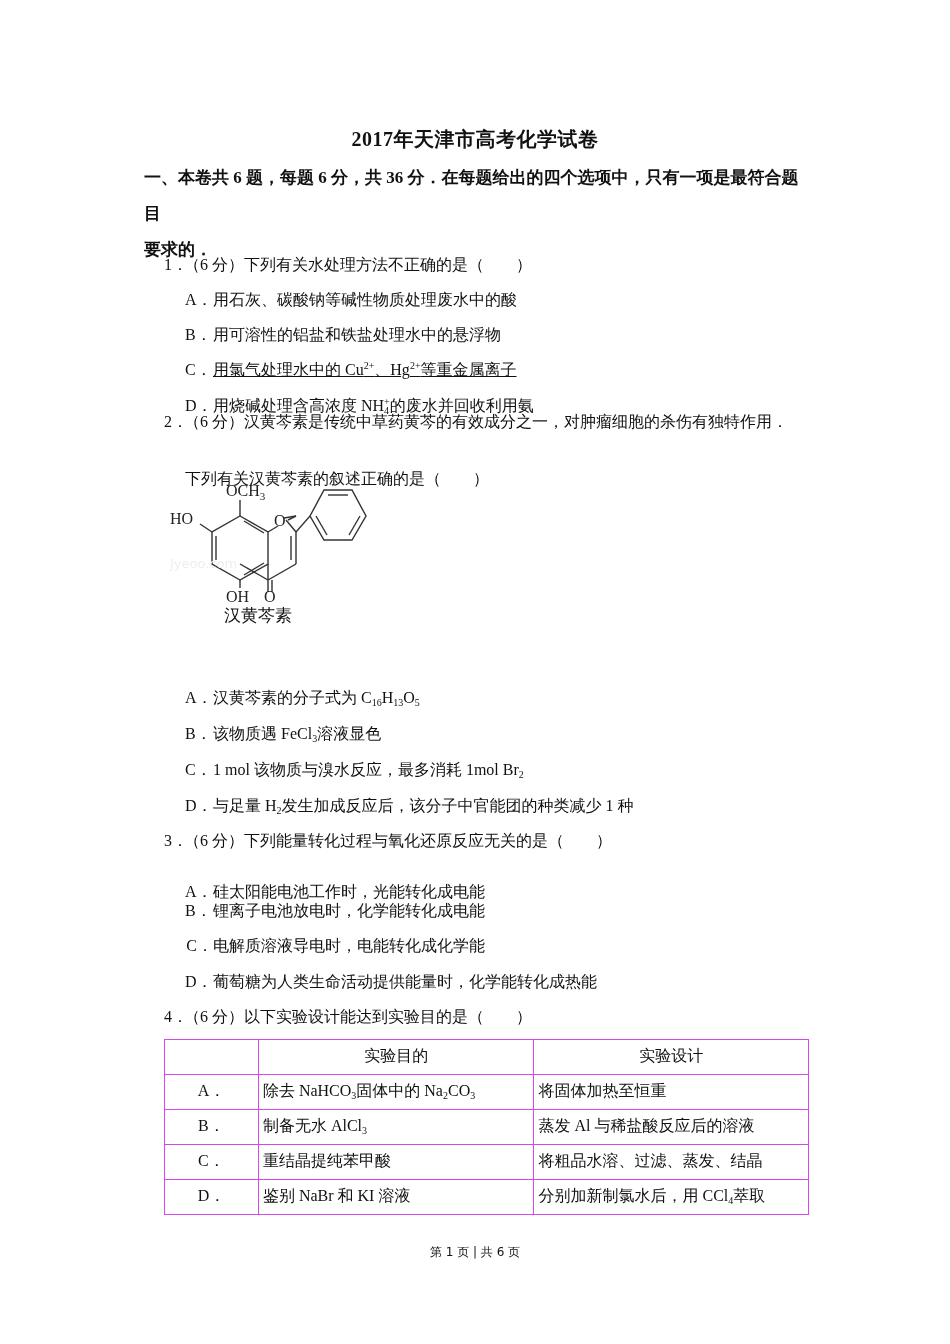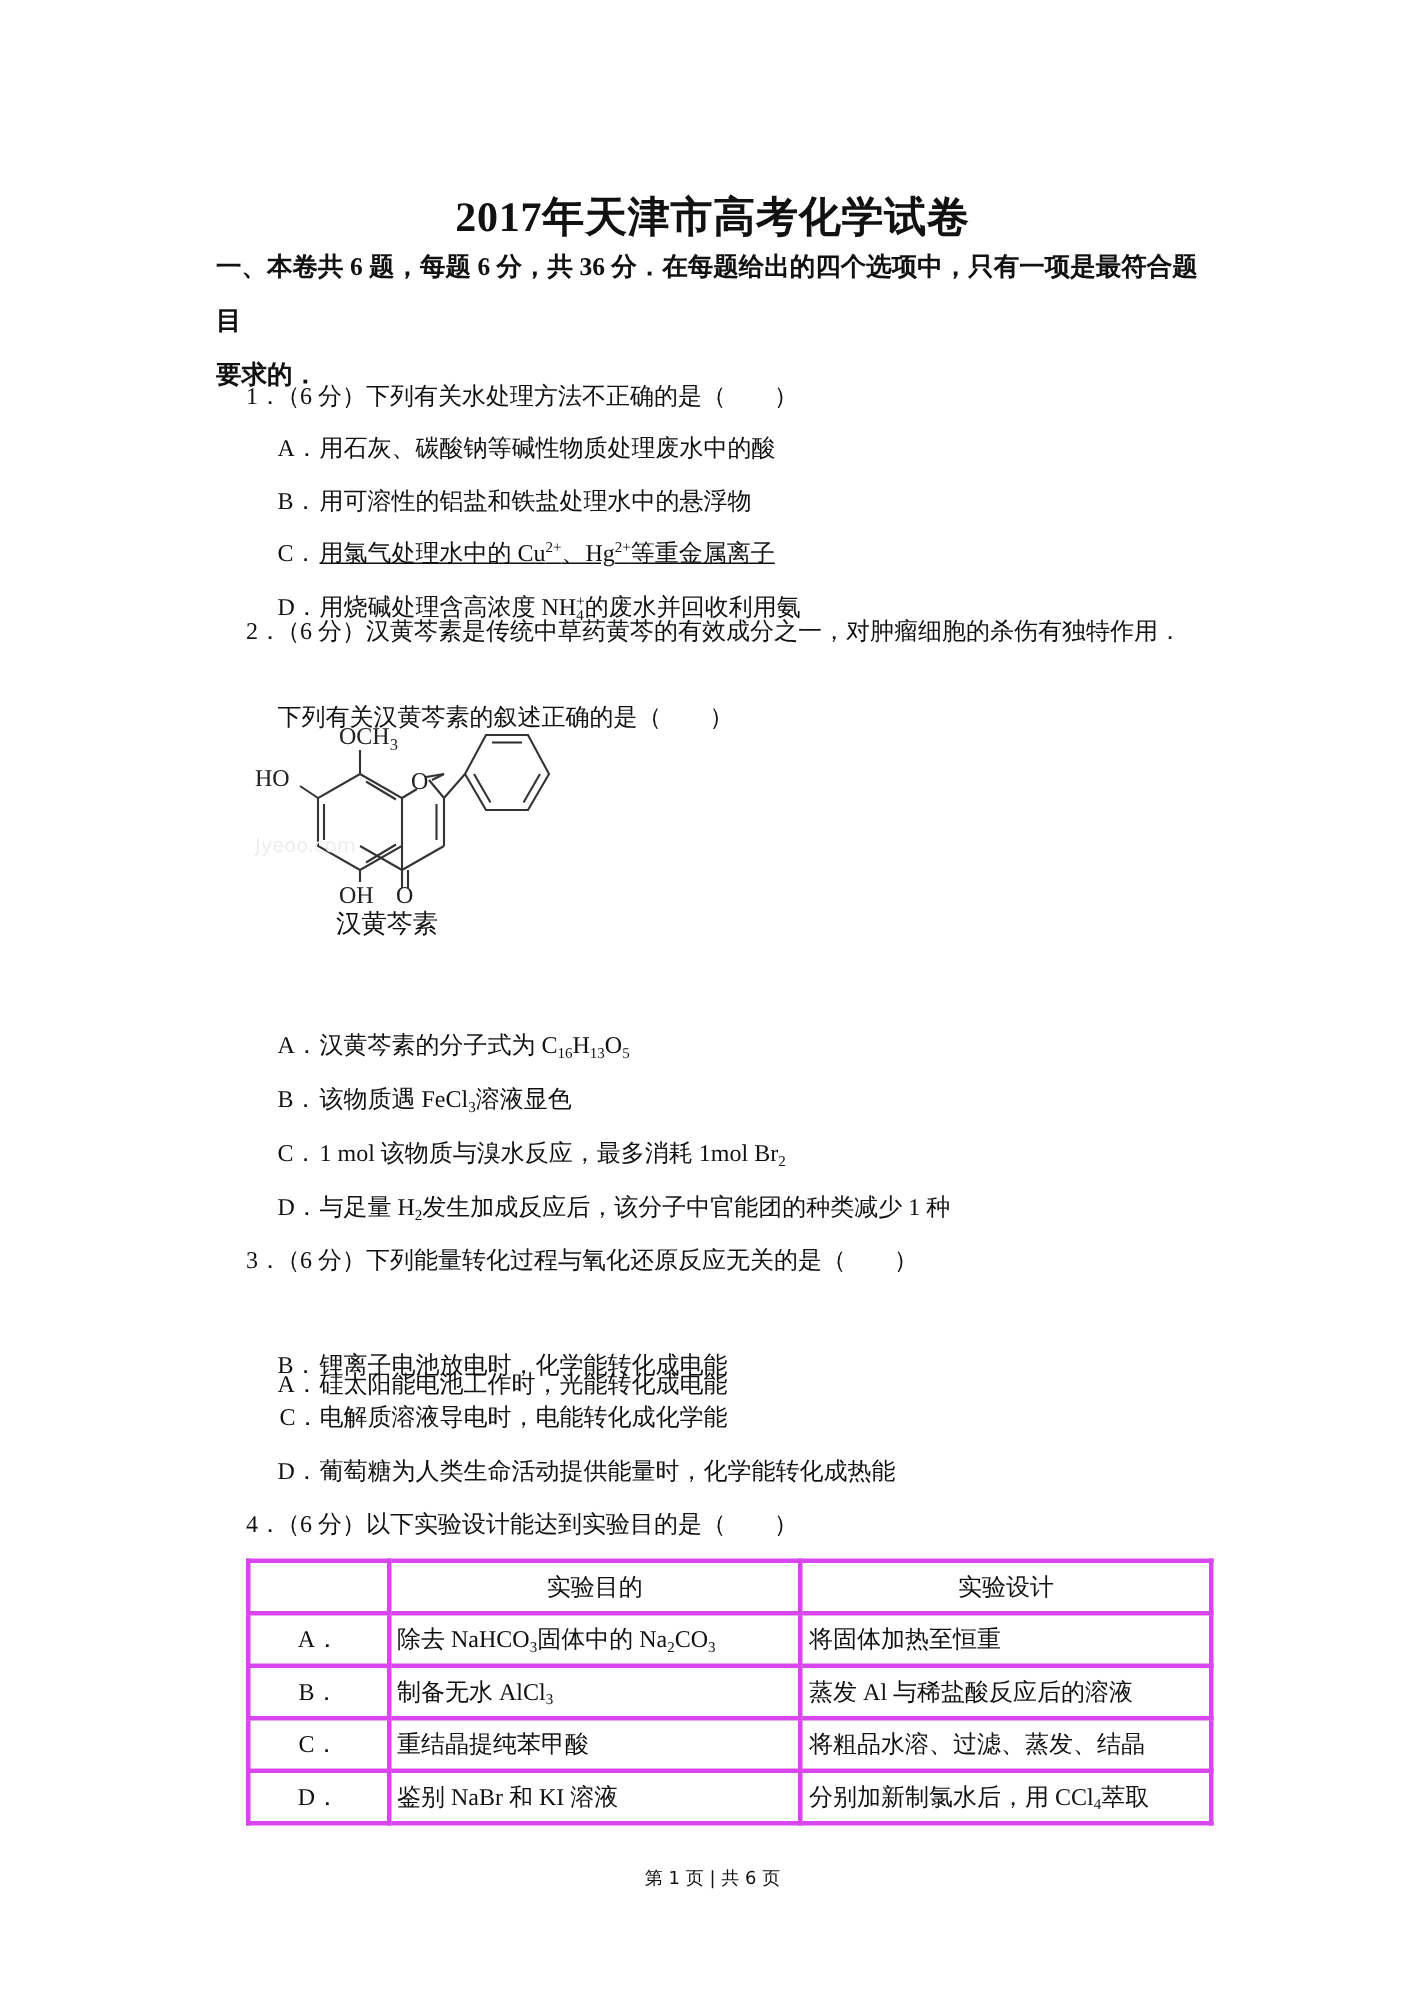--- a/index.html
+++ b/index.html
@@ -1,35 +1,35 @@
 <!DOCTYPE html>
 <html><head>
 <meta charset="utf-8">
 <style>
   html, body { margin: 0; padding: 0; background: #ffffff; }
   body { width: 950px; height: 1344px; position: relative; overflow: hidden;
          font-family: "Liberation Serif", "DejaVu Serif", serif; color: #111; }
   .page { position: absolute; left: 0; top: 0; width: 950px; height: 1344px; }
   .title { position: absolute; left: 0; width: 950px; top: 126px; text-align: center;
-           font-size: 28px; font-weight: bold; letter-spacing: 0.5px; }
+           font-size: 20px; font-weight: bold; letter-spacing: 0.5px; }
   .section { position: absolute; left: 144px; width: 670px; font-size: 17px; font-weight: bold; line-height: 36px; }
   .line { position: absolute; font-size: 16px; white-space: nowrap; line-height: 20px; margin-left: 20px; }
   .q { left: 144px; }
   .opt { left: 165px; }
   .opt-label { display: inline-block; width: 28px; }
   .qnum { display: inline-block; width: 20px; }
   sub, sup { font-size: 10px; line-height: 0; }
   sup { vertical-align: 6px; }
   sub { vertical-align: -3px; }
   .figure { position: absolute; left: 160px; top: 476px; width: 220px; height: 160px; }
   .figure svg { position: absolute; left: 0; top: 0; }
   .fig-caption { position: absolute; left: 64px; top: 128px; font-size: 17px;
                  font-family: "DejaVu Sans", sans-serif; }
   table.exp { position: absolute; left: 164px; top: 1039px; width: 645px; border-collapse: collapse; font-size: 16px; }
-  table.exp td { border: 3px solid #d946ef; height: 35px; vertical-align: top; padding: 6px 4px 0 4px; box-sizing: border-box; }
+  table.exp td { border: 1px solid #d946ef; height: 35px; vertical-align: top; padding: 6px 4px 0 4px; box-sizing: border-box; }
   table.exp td.c0 { width: 94px; text-align: center; }
   table.exp td.c1 { width: 276px; }
   table.exp td.c2 { width: 275px; }
   table.exp tr.head td { text-align: center; }
   .footer { position: absolute; left: 0; width: 950px; top: 1244px; text-align: center;
             font-family: "DejaVu Sans", sans-serif; font-size: 12px; color: #111; }
 </style>
 </head>
 <body>
 
@@ -117,21 +117,21 @@
   <div class="line opt" style="top:760px;">
     <span class="opt-label">C．</span><span>1 mol 该物质与溴水反应，最多消耗 1mol Br</span><sub>2</sub>
   </div>
   <div class="line opt" style="top:796px;">
     <span class="opt-label">D．</span><span>与足量 H</span><sub>2</sub><span>发生加成反应后，该分子中官能团的种类减少 1 种</span>
   </div>
 
   <div class="line q" style="top:831px;">
     <span class="qnum">3．</span><span>（6 分）下列能量转化过程与氧化还原反应无关的是（　　）</span>
   </div>
-  <div class="line opt" style="top:914px;">
+  <div class="line opt" style="top:882px;">
     <span class="opt-label">A．</span><span>硅太阳能电池工作时，光能转化成电能</span>
   </div>
   <div class="line opt" style="top:901px;">
     <span class="opt-label">B．</span><span>锂离子电池放电时，化学能转化成电能</span>
   </div>
   <div class="line opt" style="top:936px;text-align:right;">
     <span class="opt-label">C．</span><span>电解质溶液导电时，电能转化成化学能</span>
   </div>
   <div class="line opt" style="top:972px;">
     <span class="opt-label">D．</span><span>葡萄糖为人类生命活动提供能量时，化学能转化成热能</span>

